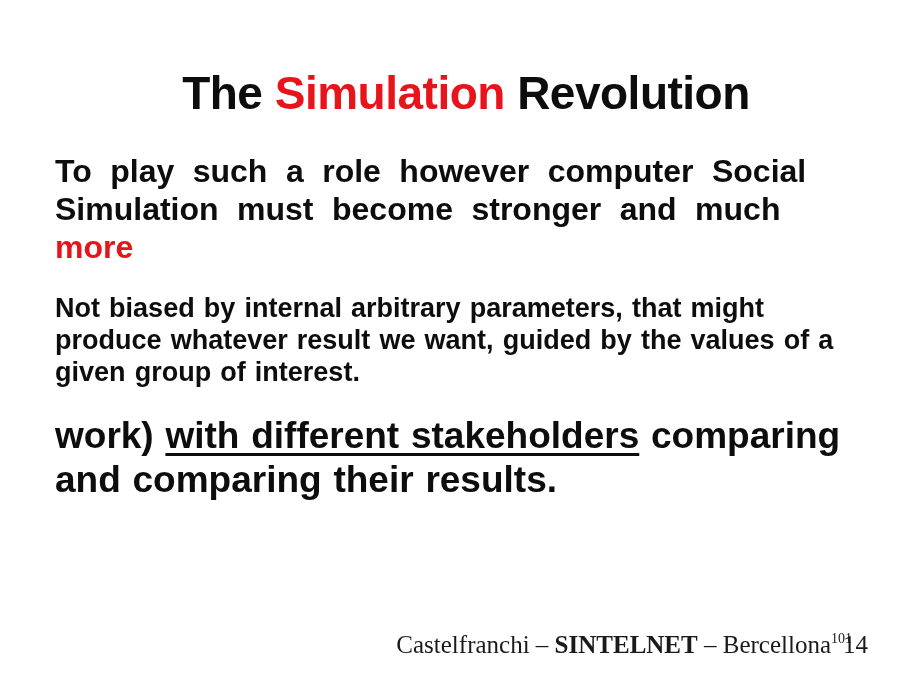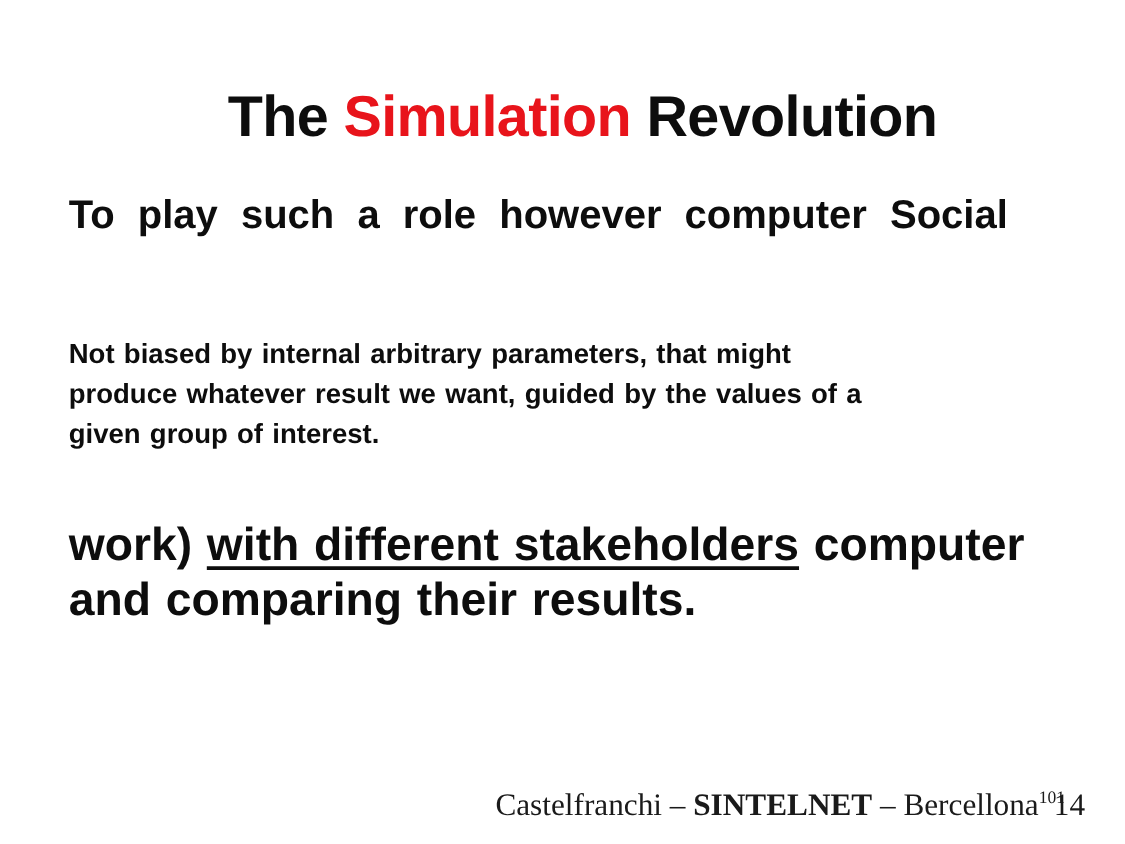--- a/index.html
+++ b/index.html
@@ -38,23 +38,23 @@
     color: #0d0d0d;
   }
   .p1 {
     top: 152px;
     width: 790px;
     font-size: 32px;
     line-height: 38px;
   }
   .p1 .wide { word-spacing: 0.30em; }
   .p2 {
-    top: 267px;
+    top: 292px;
     width: 800px;
-    font-size: 22px;
+    font-size: 27px;
     line-height: 32px;
     word-spacing: 0.06em;
   }
   .p3 {
     top: 414px;
     width: 800px;
     font-size: 37px;
     line-height: 44px;
     word-spacing: 0.04em;
   }
@@ -85,28 +85,29 @@
 </style>
 </head>
 <body>
 
 <div class="slide">
 
   <h1 class="title"><span>The </span><span class="red">Simulation</span><span> Revolution</span></h1>
 
   <div class="para p1">
     <div class="line wide"><span>To play such a role however computer Social</span></div>
+    <div class="line wide"><span>Simulation must become stronger and much </span><span class="red">more</span></div>
   </div>
 
   <div class="para p2">
     <div class="line"><span>Not biased by internal arbitrary parameters, that might</span></div>
     <div class="line"><span>produce whatever result we want, guided by the values of a</span></div>
     <div class="line"><span>given group of interest.</span></div>
   </div>
 
   <div class="para p3">
-    <div class="line"><span>work) </span><span class="underlined">with different stakeholders</span><span> computer</span></div>
+    <div class="line"><span>work) </span><span class="underlined">with different stakeholders</span><span> comparing</span></div>
     <div class="line"><span>and comparing their results.</span></div>
   </div>
 
   <div class="footer"><span>Castelfranchi – </span><b>SINTELNET</b><span> – Bercellona</span><sup class="footnote">101</sup><span class="pagenum">14</span></div>
 
 </div>
 
 </body></html>

